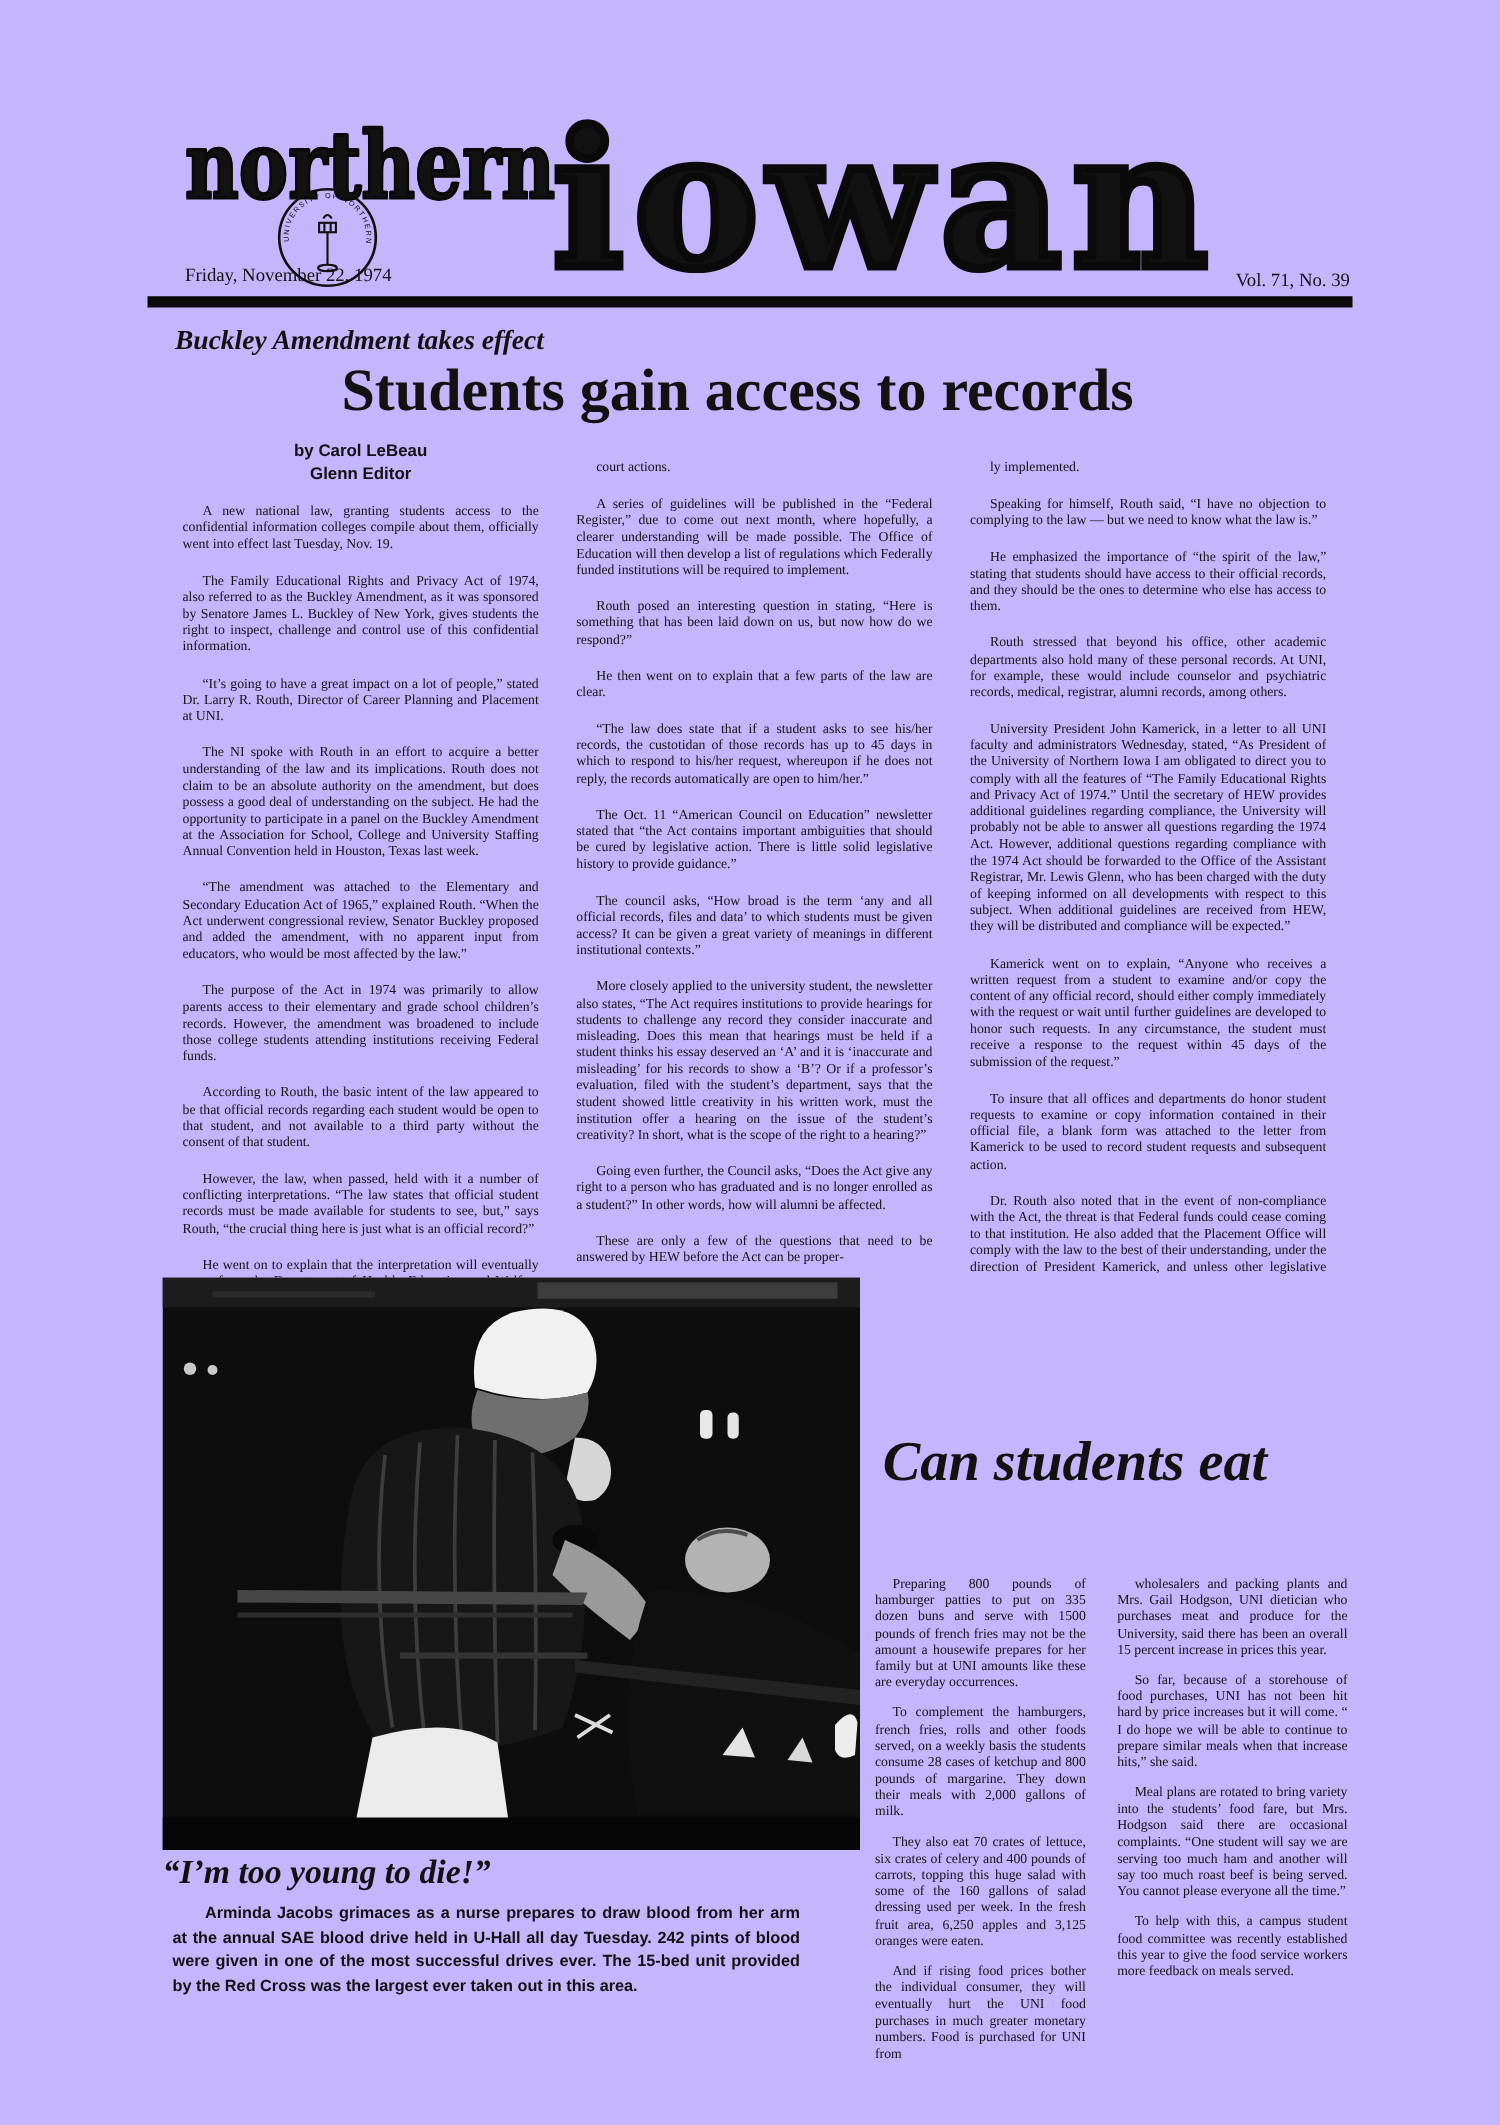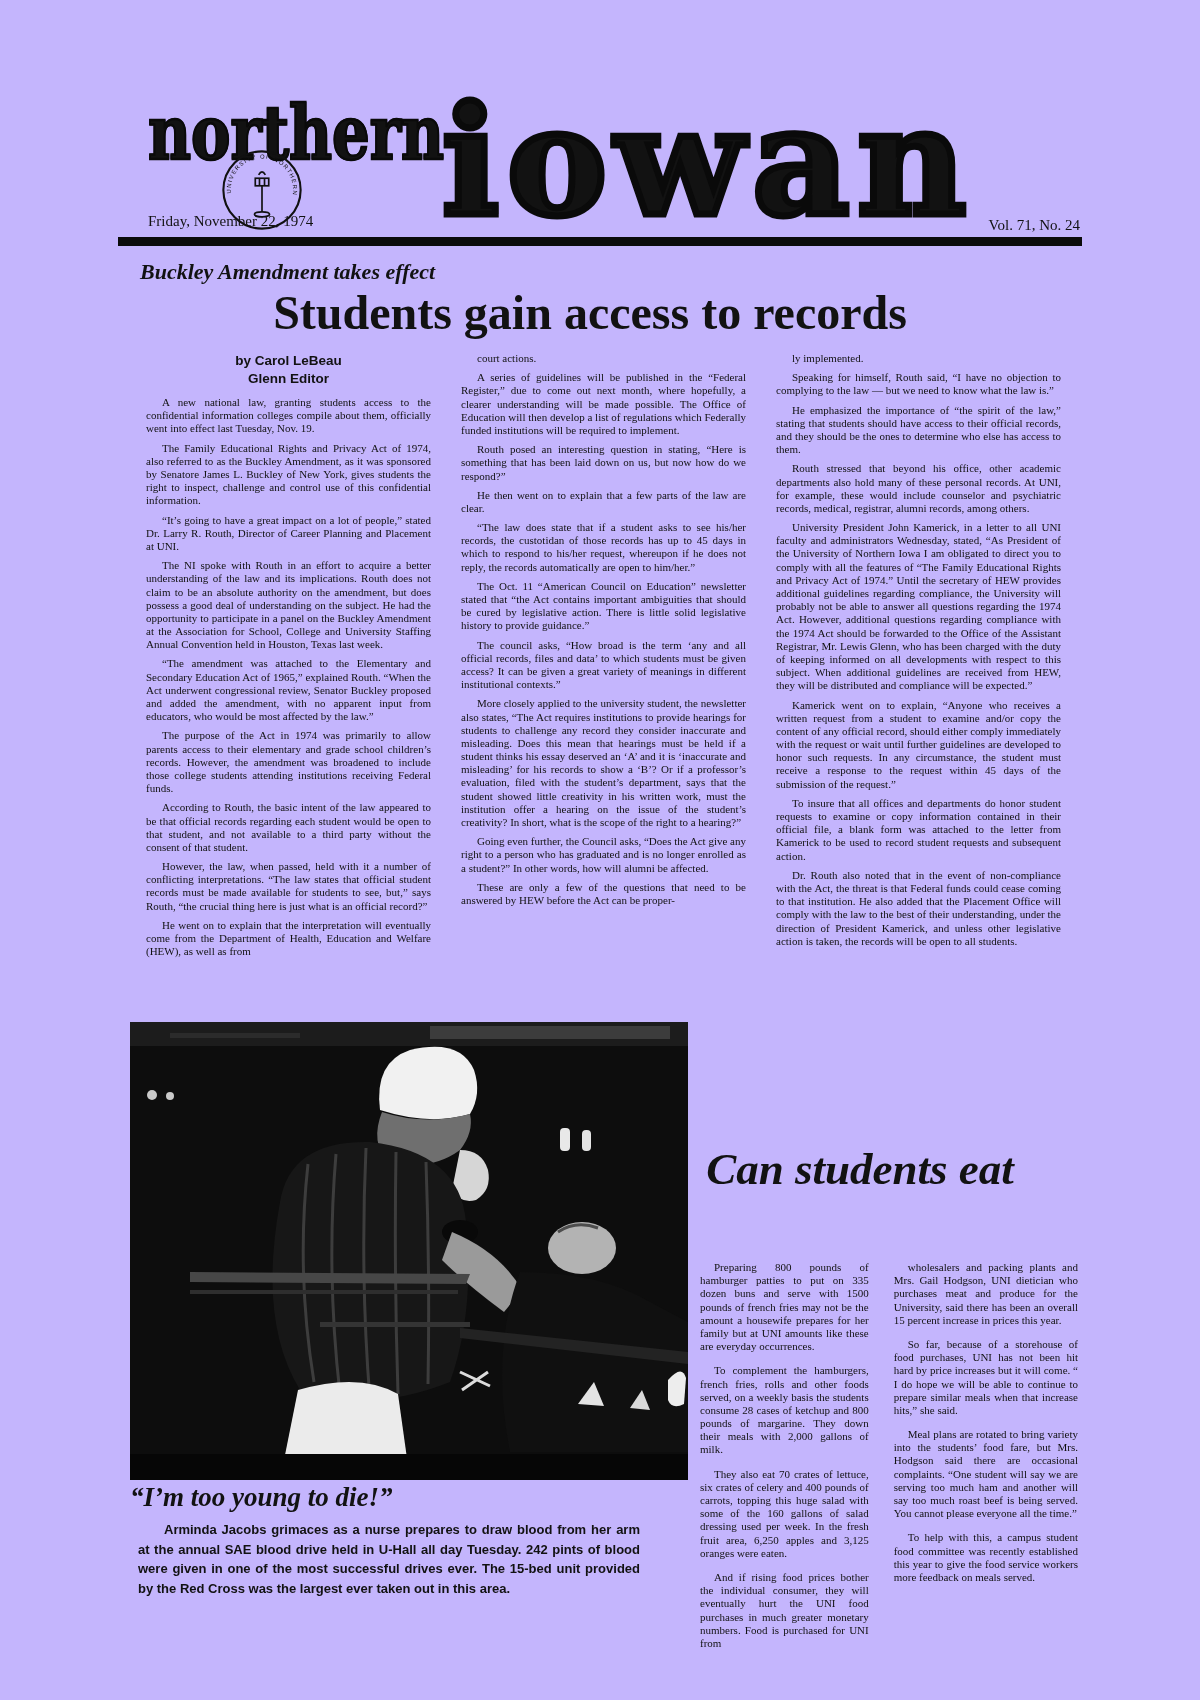--- a/index.html
+++ b/index.html
@@ -15,21 +15,21 @@
   .seal{position:absolute;left:220px;top:148px;width:84px;height:84px;}
   .mast-date{position:absolute;left:148px;top:213px;font-size:15px;}
   .mast-vol{position:absolute;right:120px;top:217px;font-size:15px;}
   .mast-rule{position:absolute;left:118px;top:237px;width:964px;height:9px;background:#0b0b0b;}
   
   .kicker{position:absolute;left:140px;top:259px;font-size:22px;font-weight:bold;font-style:italic;}
   .headline{position:absolute;left:120px;top:288px;width:940px;text-align:center;font-size:48px;font-weight:bold;
         letter-spacing:0px;line-height:1.05;}
   .article{position:absolute;left:146px;top:352px;width:915px;display:flex;gap:30px;}
   .col{width:285px;height:670px;overflow:hidden;font-size:11px;line-height:1.2;text-align:justify;}
-  .col p{margin:0 0 6px 0;text-indent:16px;}
+  .col p{margin:16px 0 6px 0;text-indent:16px;}
   .byline{text-align:center;font-family:"Liberation Sans",sans-serif;font-weight:bold;font-size:13.5px;
         line-height:1.3;margin-bottom:9px;}
   
   .photo{position:absolute;left:130px;top:1022px;width:558px;height:458px;display:block;}
   .cap-title{position:absolute;left:130px;top:1482px;font-size:27px;font-weight:bold;font-style:italic;}
   .cap-body{position:absolute;left:138px;top:1520px;width:502px;font-family:"Liberation Sans",sans-serif;
         font-weight:bold;font-size:13px;line-height:1.5;text-align:justify;text-indent:26px;}
   
   .food-head{position:absolute;left:648px;top:1098px;width:424px;text-align:center;font-weight:bold;
         font-style:italic;font-size:45px;line-height:1.22;margin-top:44px;}
@@ -58,21 +58,21 @@
       <g stroke="#111" fill="none" stroke-width="2">
         <rect x="42" y="36" width="16" height="9"></rect>
         <line x1="47" y1="36" x2="47" y2="45"></line>
           <line x1="53" y1="36" x2="53" y2="45"></line>
         <line x1="50" y1="45" x2="50" y2="76"></line>
         <ellipse cx="50" cy="79" rx="9" ry="3"></ellipse>
         <path d="M46 32 q4 -7 8 0"></path>
       </g>
     </svg>
     <div class="mast-date">Friday, November 22, 1974</div>
-    <div class="mast-vol">Vol. 71, No. 24</div>
+    <div class="mast-vol">Vol. 71, No. 39</div>
     <div class="mast-rule"></div>
   </header>
 
   <div class="kicker">Buckley Amendment takes effect</div>
   <h1 class="headline" style="margin:0;">Students gain access to records</h1>
 
   <div class="article">
     <div class="col">
       <div class="byline">
         <div>by Carol LeBeau</div>

